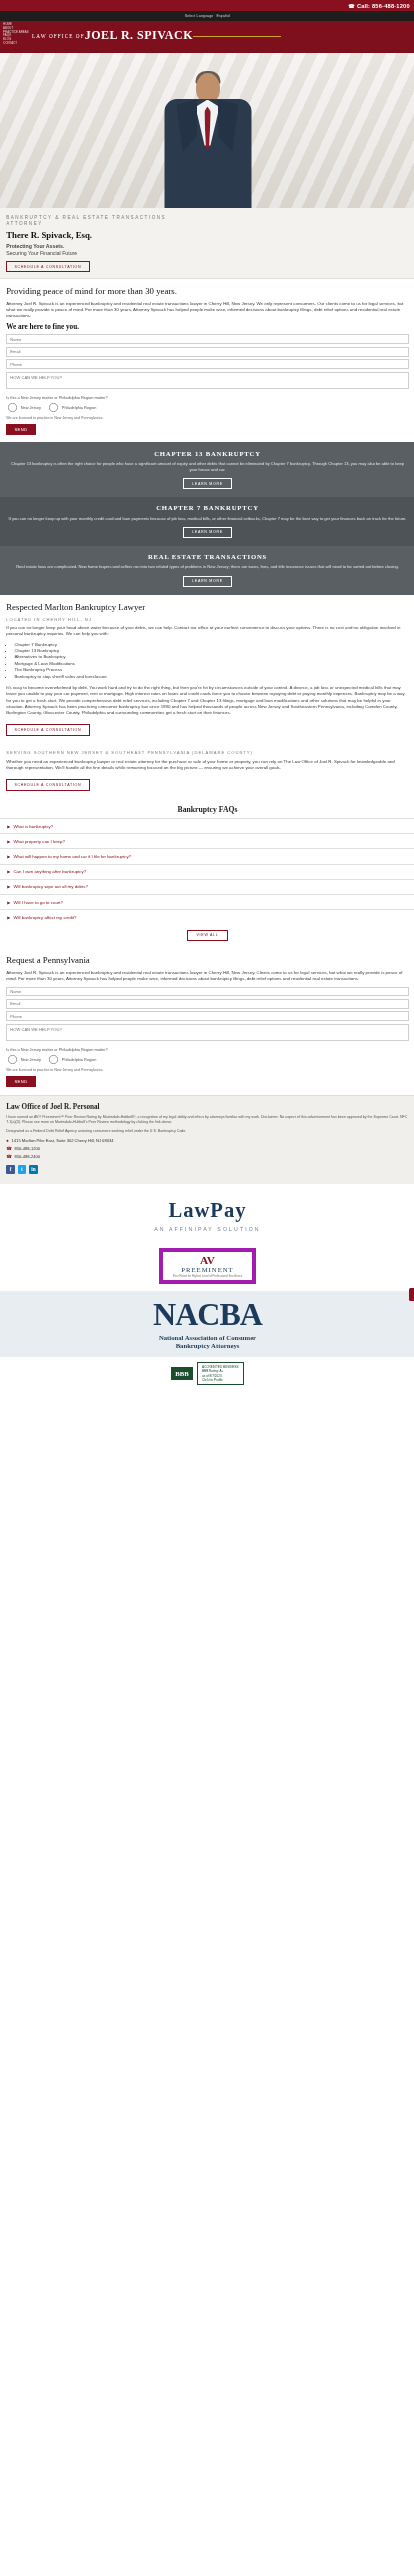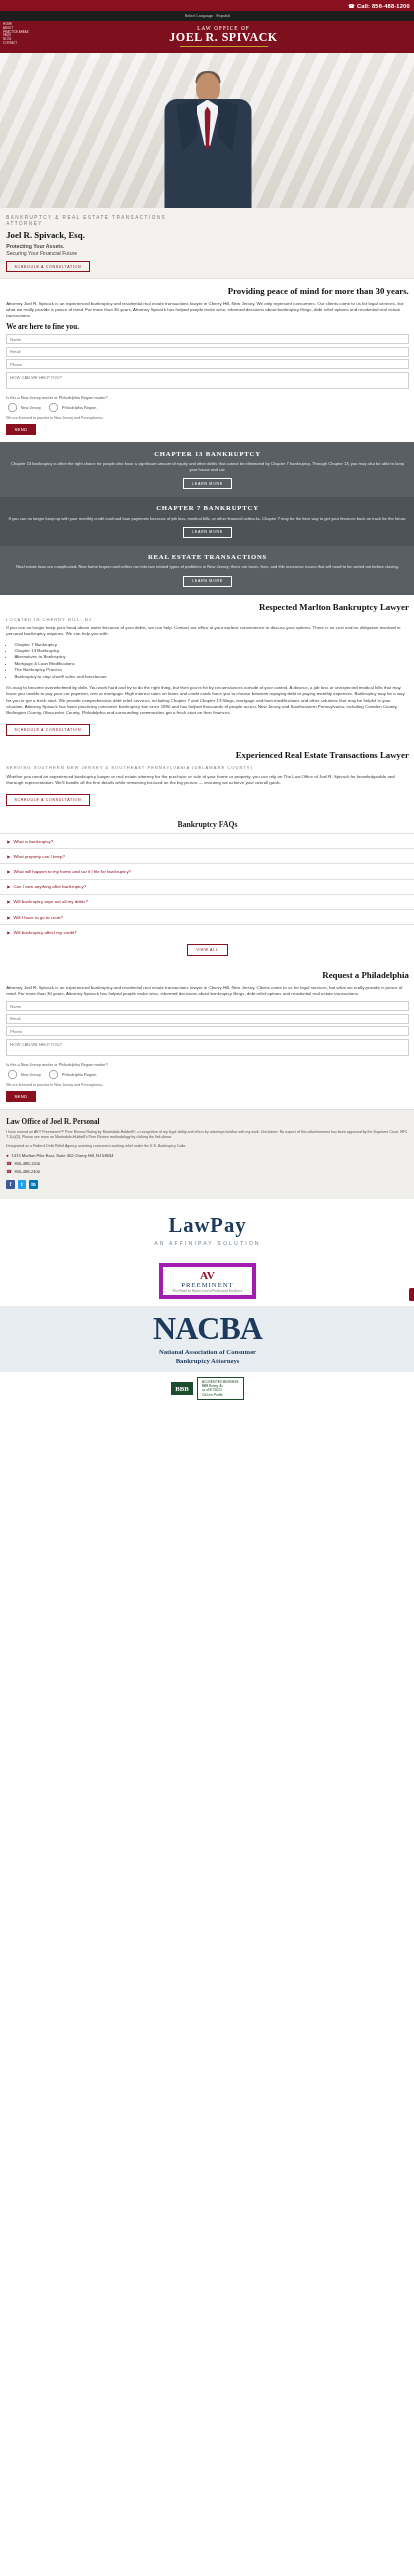--- a/index.html
+++ b/index.html
@@ -56,23 +56,22 @@
     display: block;
     color: #e8d9db;
     font-size: 2.8px;
     line-height: 3.9px;
     text-decoration: none;
     letter-spacing: 0.1px;
   }
   .brand {
     flex: 1;
     display: flex;
-    flex-direction: column;
+    flex-direction: row;
     align-items: center;
-    justify-content: center;
     padding: 2.1px 0 4.1px;
   }
   .brand .law-office {
     font-family: "Liberation Serif", serif;
     font-size: 5.2px;
     letter-spacing: 1.1px;
   }
   .brand .name {
     font-family: "Liberation Serif", serif;
     font-size: 12px;
@@ -185,25 +184,24 @@
     background: transparent;
     cursor: pointer;
     text-transform: uppercase;
   }
 
   
   .section { padding: 7.2px 6.2px; }
   .section h2 {
     font-family: "Liberation Serif", serif;
     font-size: 8.8px;
-    font-weight: bold;
+    font-weight: normal;
     line-height: 10.8px;
     color: #111;
     margin-bottom: 4.1px;
-    text-align: right;
   }
   .section h3 {
     font-family: "Liberation Serif", serif;
     font-size: 7.2px;
     font-weight: bold;
     color: #111;
     margin-bottom: 3.1px;
   }
   .section p {
     font-size: 4.4px;
@@ -484,21 +482,21 @@
     <div class="fig-shirt"></div>
     <div class="fig-lapelL"></div>
     <div class="fig-lapelR"></div>
     <div class="fig-tie"></div>
   </div>
 </div>
 
 <div class="strip">
   <div class="kicker">BANKRUPTCY &amp; REAL ESTATE TRANSACTIONS</div>
   <div class="attorney">ATTORNEY</div>
-  <h2>Joel R. Spivack, Esq.</h2>
+  <h2>There R. Spivack, Esq.</h2>
   <div class="sub">
     <strong>Protecting Your Assets.</strong>
     <span>Securing Your Financial Future</span>
   </div>
   <button class="btn-outline">SCHEDULE A CONSULTATION</button>
 </div>
 
 <div class="section">
   <h2>Providing peace of mind for more than 30 years.</h2>
   <p>Attorney Joel R. Spivack is an experienced bankruptcy and residential real estate transactions lawyer in Cherry Hill, New Jersey. We only represent consumers.  Our clients come to us for legal services, but what we really provide is peace of mind. For more than 30 years, Attorney Spivack has helped people make wise, informed decisions about bankruptcy filings, debt relief options and residential real estate transactions.</p>
@@ -546,21 +544,20 @@
     <li>Alternatives to Bankruptcy</li>
     <li>Mortgage &amp; Loan Modifications</li>
     <li>The Bankruptcy Process</li>
     <li>Bankruptcy to stop sheriff sales and foreclosure</li>
   </ul>
   <p>It's easy to become overwhelmed by debt. You work hard and try to do the right thing, but then you're hit by circumstances outside of your control. A divorce, a job loss or unexpected medical bills that may leave you unable to pay your car payment, rent or mortgage. High interest rates on loans and credit cards force you to choose between repaying debt or paying monthly expenses. Bankruptcy may be a way for you to get a fresh start. We provide comprehensive debt relief services, including Chapter 7 and Chapter 13 filings, mortgage and loan modifications and other solutions that may be helpful in your situation. Attorney Spivack has been practicing consumer bankruptcy law since 1990 and has helped thousands of people across New Jersey and Southeastern Pennsylvania, including Camden County, Burlington County, Gloucester County, Philadelphia and surrounding communities get a fresh start on their finances.</p>
   <button class="btn-outline">SCHEDULE A CONSULTATION</button>
 </div>
 
 <div class="section">
-  <h2>Experienced Real Estate Transactions Lawyer</h2>
   <div class="kicker" style="font-size:4.1px;letter-spacing:1px;color:#7a7a7a;margin-bottom:3.1px;line-height:5.7px;">SERVING SOUTHERN NEW JERSEY &amp; SOUTHEAST PENNSYLVANIA (DELAWARE COUNTY)</div>
   <p>Whether you need an experienced bankruptcy lawyer or real estate attorney for the purchase or sale of your home or property, you can rely on The Law Office of Joel R. Spivack for knowledgeable and thorough representation. We'll handle all the fine details while remaining focused on the big picture — ensuring we achieve your overall goals.</p>
   <button class="btn-outline">SCHEDULE A CONSULTATION</button>
 </div>
 
 <div>
   <div class="faq-head">Bankruptcy FAQs</div>
   <div class="faq-item">
       <span class="chev">▶</span>
       <span>What is bankruptcy?</span>
@@ -588,21 +585,21 @@
   <div class="faq-item">
       <span class="chev">▶</span>
       <span>Will bankruptcy affect my credit?</span>
     </div>
   <div class="view-all">
     <button class="btn-viewall">VIEW ALL</button>
   </div>
 </div>
 
 <div class="section">
-  <h2>Request a Philadelphia</h2>
+  <h2>Request a Pennsylvania</h2>
   <p>Attorney Joel R. Spivack is an experienced bankruptcy and residential real estate transactions lawyer in Cherry Hill, New Jersey. Clients come to us for legal services, but what we really provide is peace of mind. For more than 30 years, Attorney Spivack has helped people make wise, informed decisions about bankruptcy filings, debt relief options and residential real estate transactions.</p>
   <div class="form-wrap">
     <input class="field" placeholder="Name" style="">
     <input class="field" placeholder="Email" style="">
     <input class="field" placeholder="Phone" style="">
     <textarea class="field" placeholder="HOW CAN WE HELP YOU?" style=""></textarea>
     <div class="radio-row">
       <span class="q">Is this a New Jersey matter or Philadelphia Region matter?</span>
       <label><input type="radio" name="region2" style=""><span>New Jersey</span></label>
       <label><input type="radio" name="region2" style=""><span>Philadelphia Region</span></label>

